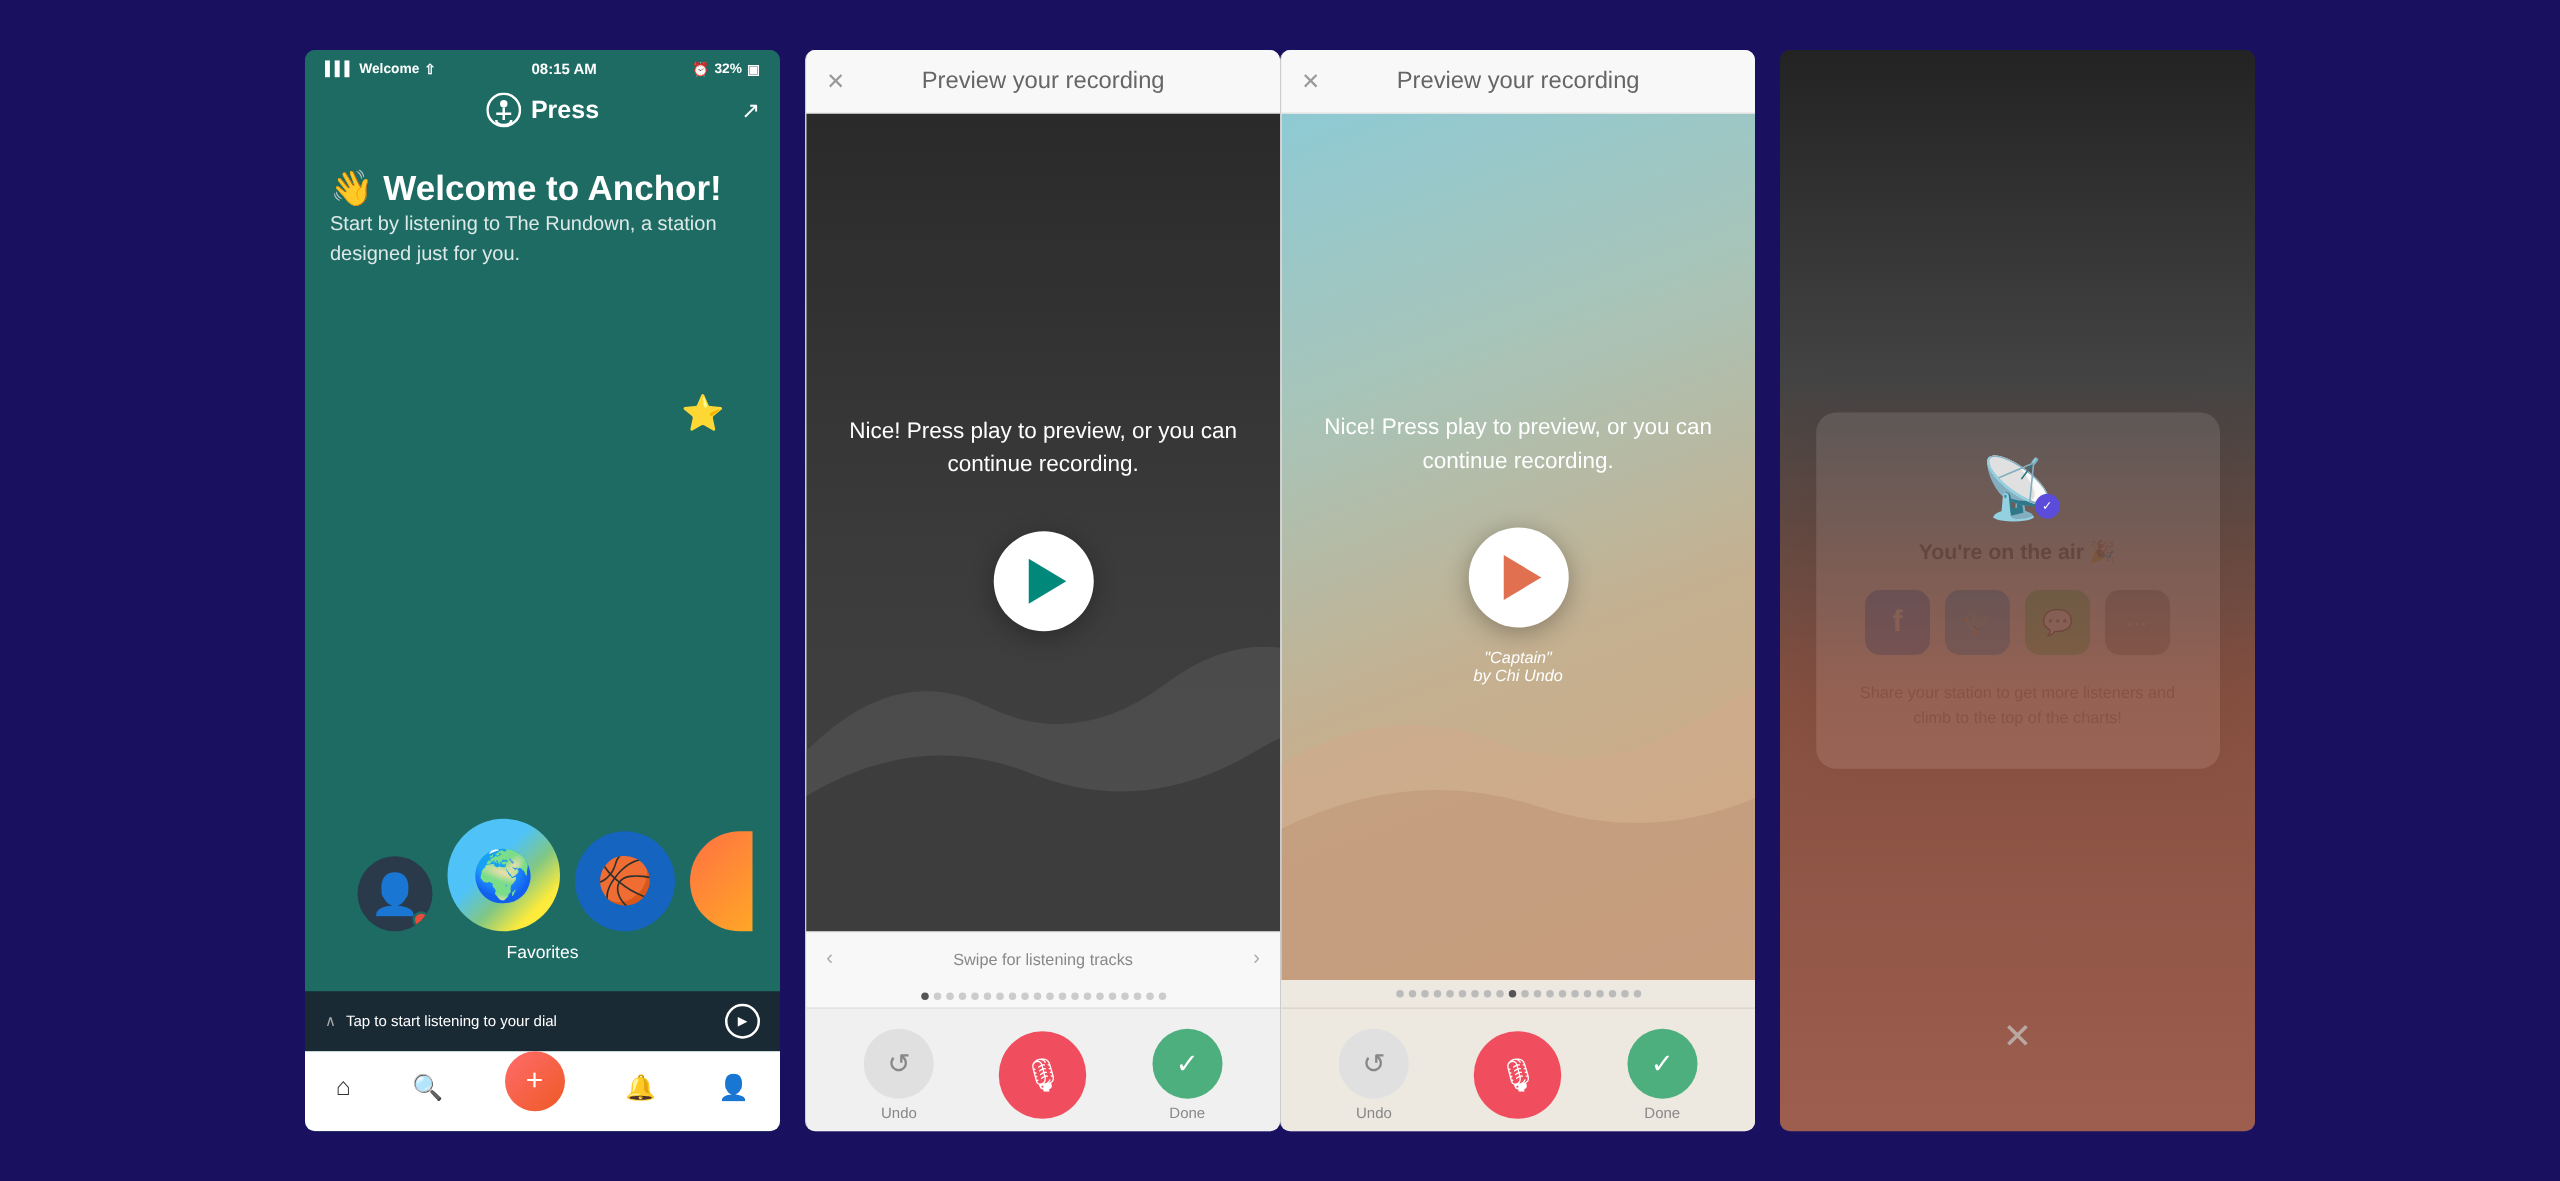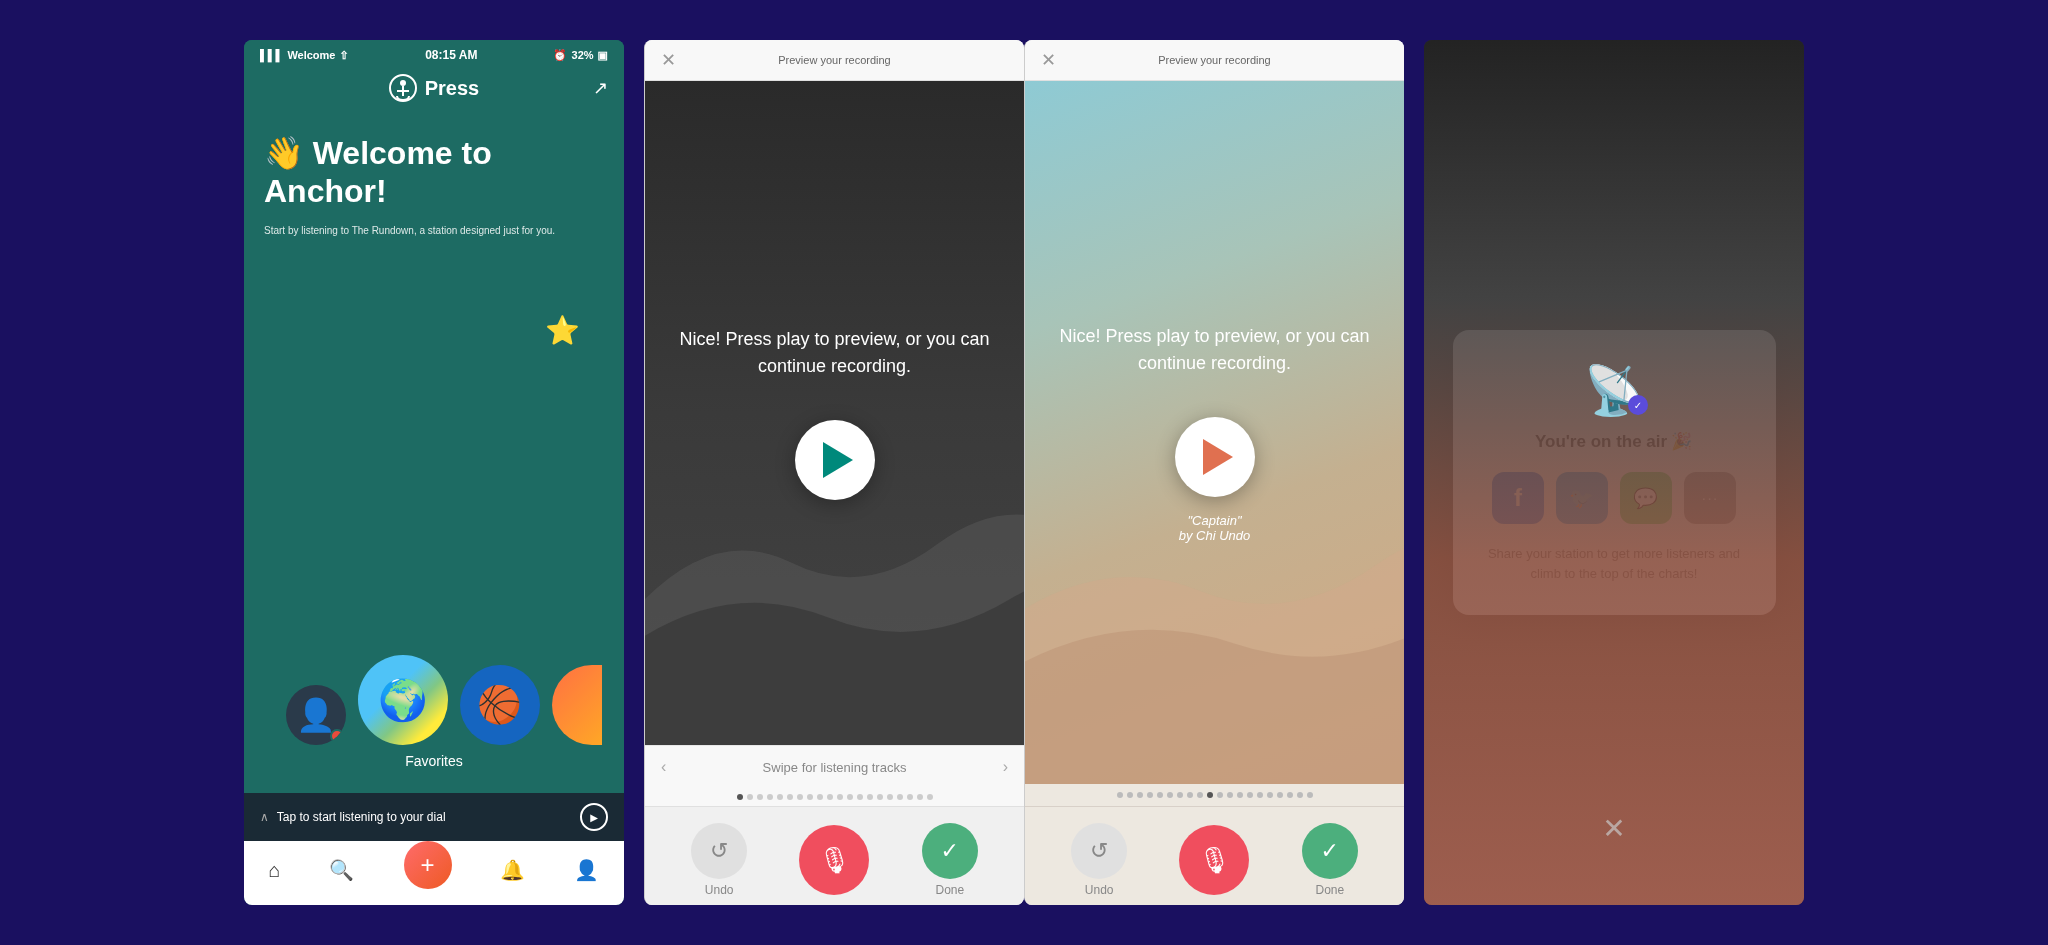--- a/index.html
+++ b/index.html
@@ -88,29 +88,28 @@
     .screen-1-content {
       flex: 1;
       background-color: #1d6b63;
       padding: 24px 20px;
       display: flex;
       flex-direction: column;
     }
 
     .welcome-text {
       color: white;
-      font-size: 32px;
+      font-size: 28px;
       font-weight: 700;
       line-height: 1.2;
-      margin-bottom: 12px;
     }
 
     .welcome-sub {
       color: rgba(255,255,255,0.85);
-      font-size: 10px;
+      font-size: 16px;
       line-height: 1.5;
       margin-bottom: 40px;
     }
 
     .star-icon {
       position: absolute;
       right: 24px;
       top: 180px;
       font-size: 28px;
     }
@@ -264,21 +263,21 @@
     }
 
     .preview-close {
       position: absolute;
       left: 16px;
       color: #999;
       font-size: 18px;
     }
 
     .preview-title {
-      font-size: 11px;
+      font-size: 19px;
       color: #666;
       font-weight: 400;
     }
 
     .preview-waveform-dark {
       flex: 1;
       background: linear-gradient(180deg, #2a2a2a 0%, #3a3a3a 50%, #444 100%);
       display: flex;
       flex-direction: column;
       align-items: center;

